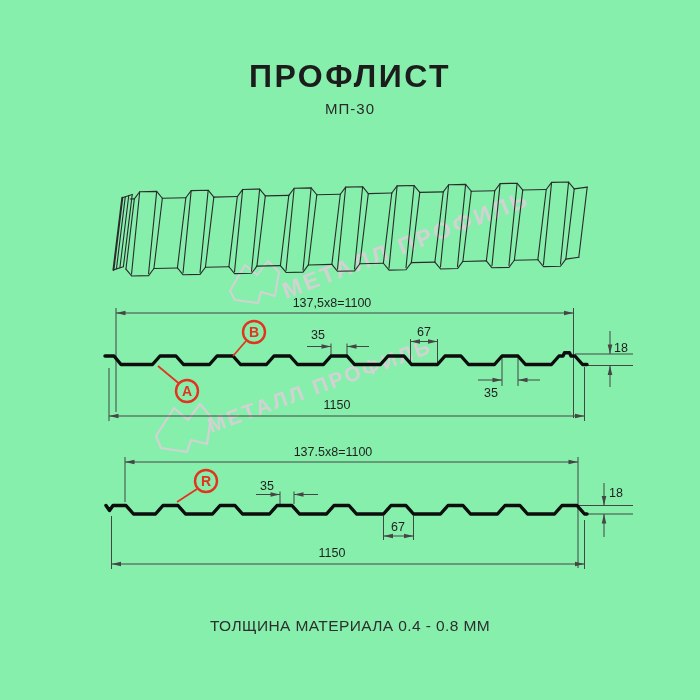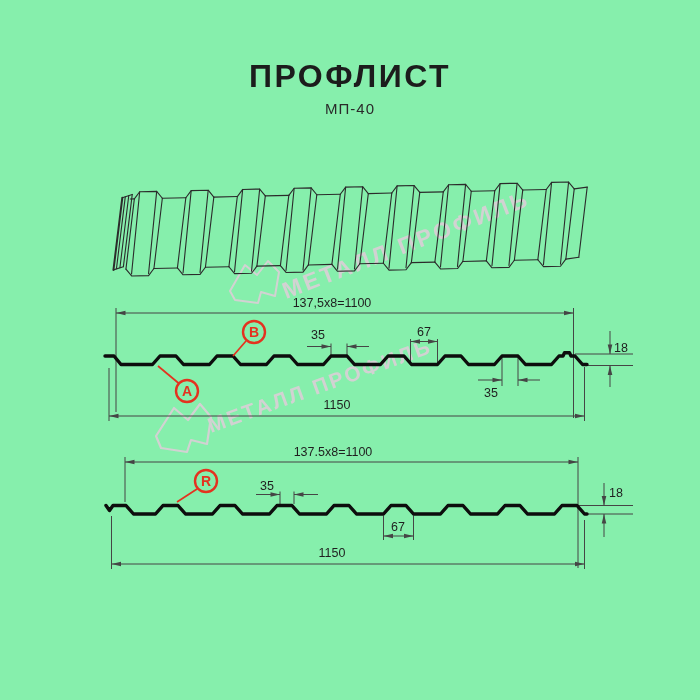--- a/index.html
+++ b/index.html
@@ -15,21 +15,21 @@
   text.dim{font-family:"Liberation Sans",sans-serif;font-size:12.5px;fill:#1f1f1f;}
   text.lbl{font-family:"Liberation Sans",sans-serif;font-size:14px;font-weight:bold;}
   text.wm{font-family:"Liberation Sans",sans-serif;font-weight:bold;}
 </style>
 </head>
 <body>
 
 <div class="canvas">
 
   <div class="title">ПРОФЛИСТ</div>
-  <div class="subtitle">МП-40</div>
+  <div class="subtitle">МП-30</div>
 
   <svg width="700" height="700" viewBox="0 0 700 700">
 
     <g>
       <path d="M 230,291 L 245,265 L 257,275 L 268,261 L 279,272 L 275,296 L 261,292 L 258,303 L 235,300 Z" fill="none" stroke="#d2d2d2" stroke-width="2" stroke-linejoin="round"></path>
       <text class="wm" transform="translate(286,299) rotate(-21)" font-size="23" letter-spacing="3" fill="#d2d2d2">МЕТАЛЛ ПРОФИЛЬ</text>
     </g>
     <g>
       <path d="M 156,436 L 174,408 L 188,420 L 200,404 L 211,417 L 207,444 L 191,440 L 187,452 L 161,448 Z" fill="none" stroke="#d2d2d2" stroke-width="2.2" stroke-linejoin="round"></path>
       <text class="wm" transform="translate(211,433) rotate(-20)" font-size="21" letter-spacing="2.5" fill="#d2d2d2">МЕТАЛЛ ПРОФИЛЬ</text>
@@ -195,13 +195,14 @@
       <circle cx="254" cy="332" r="11" fill="none" stroke-width="2.4"></circle>
       <text class="lbl" x="254" y="337" text-anchor="middle" fill="#e4321f" stroke="none">B</text>
     </g>
     <g stroke="#e4321f">
       <line x1="177" y1="502" x2="197" y2="489" stroke-width="1.7"></line>
       <circle cx="206" cy="481" r="11" fill="none" stroke-width="2.4"></circle>
       <text class="lbl" x="206" y="486" text-anchor="middle" fill="#e4321f" stroke="none">R</text>
     </g>
   </svg>
 
+  <div class="footer">ТОЛЩИНА МАТЕРИАЛА 0.4 - 0.8 ММ</div>
 </div>
 
 </body></html>

